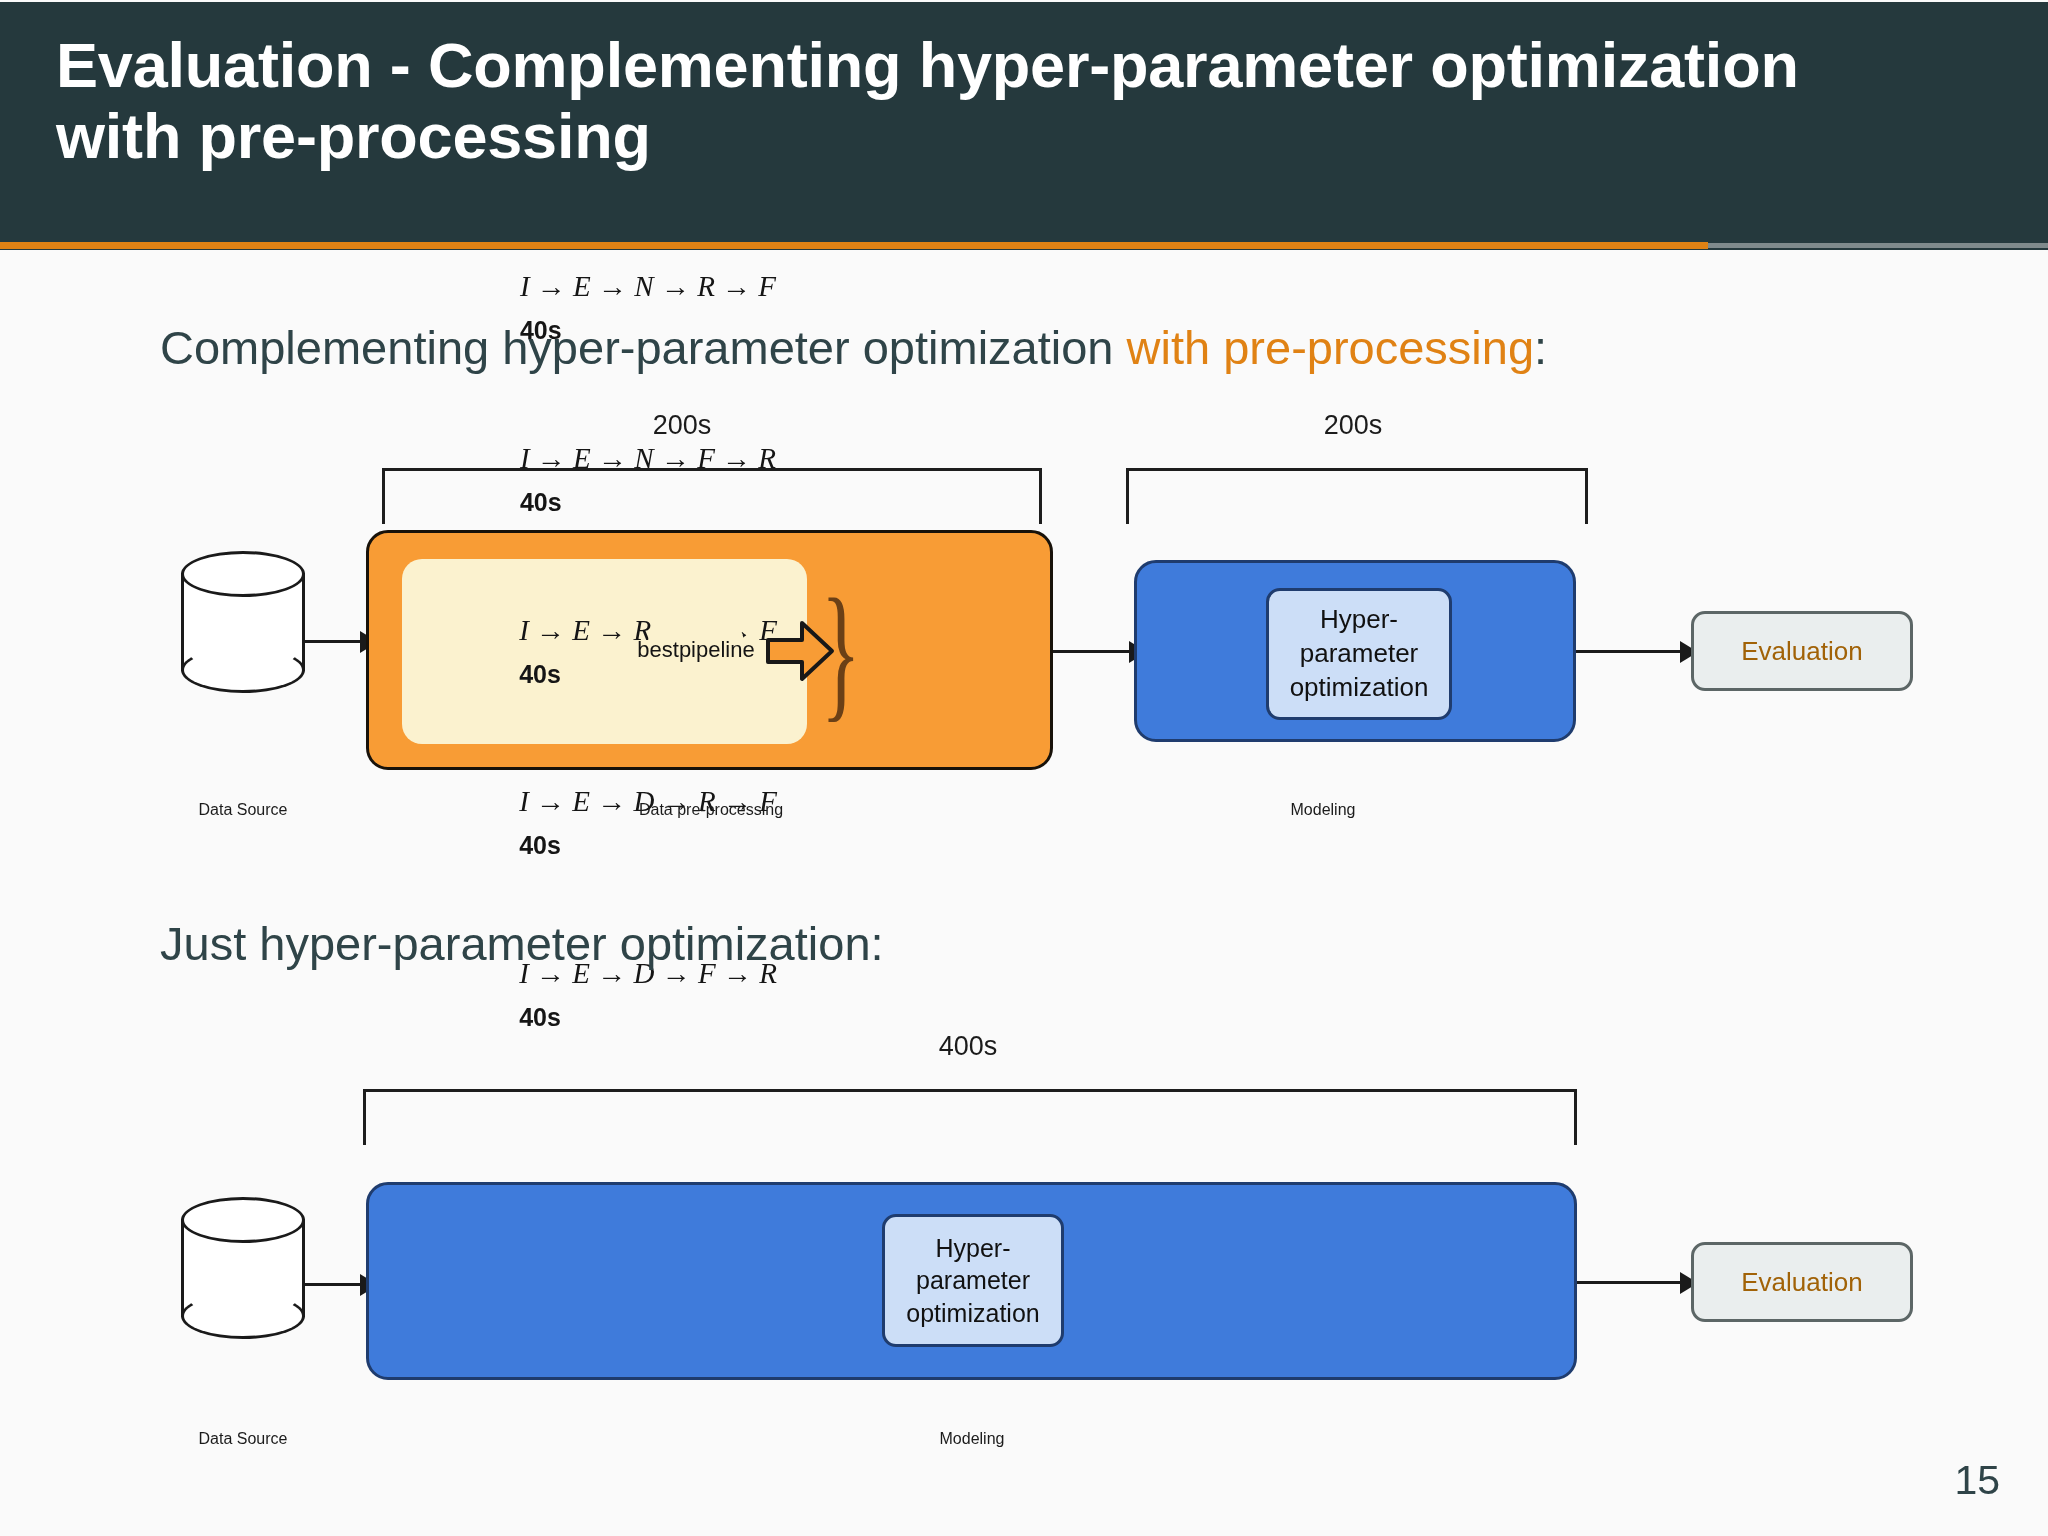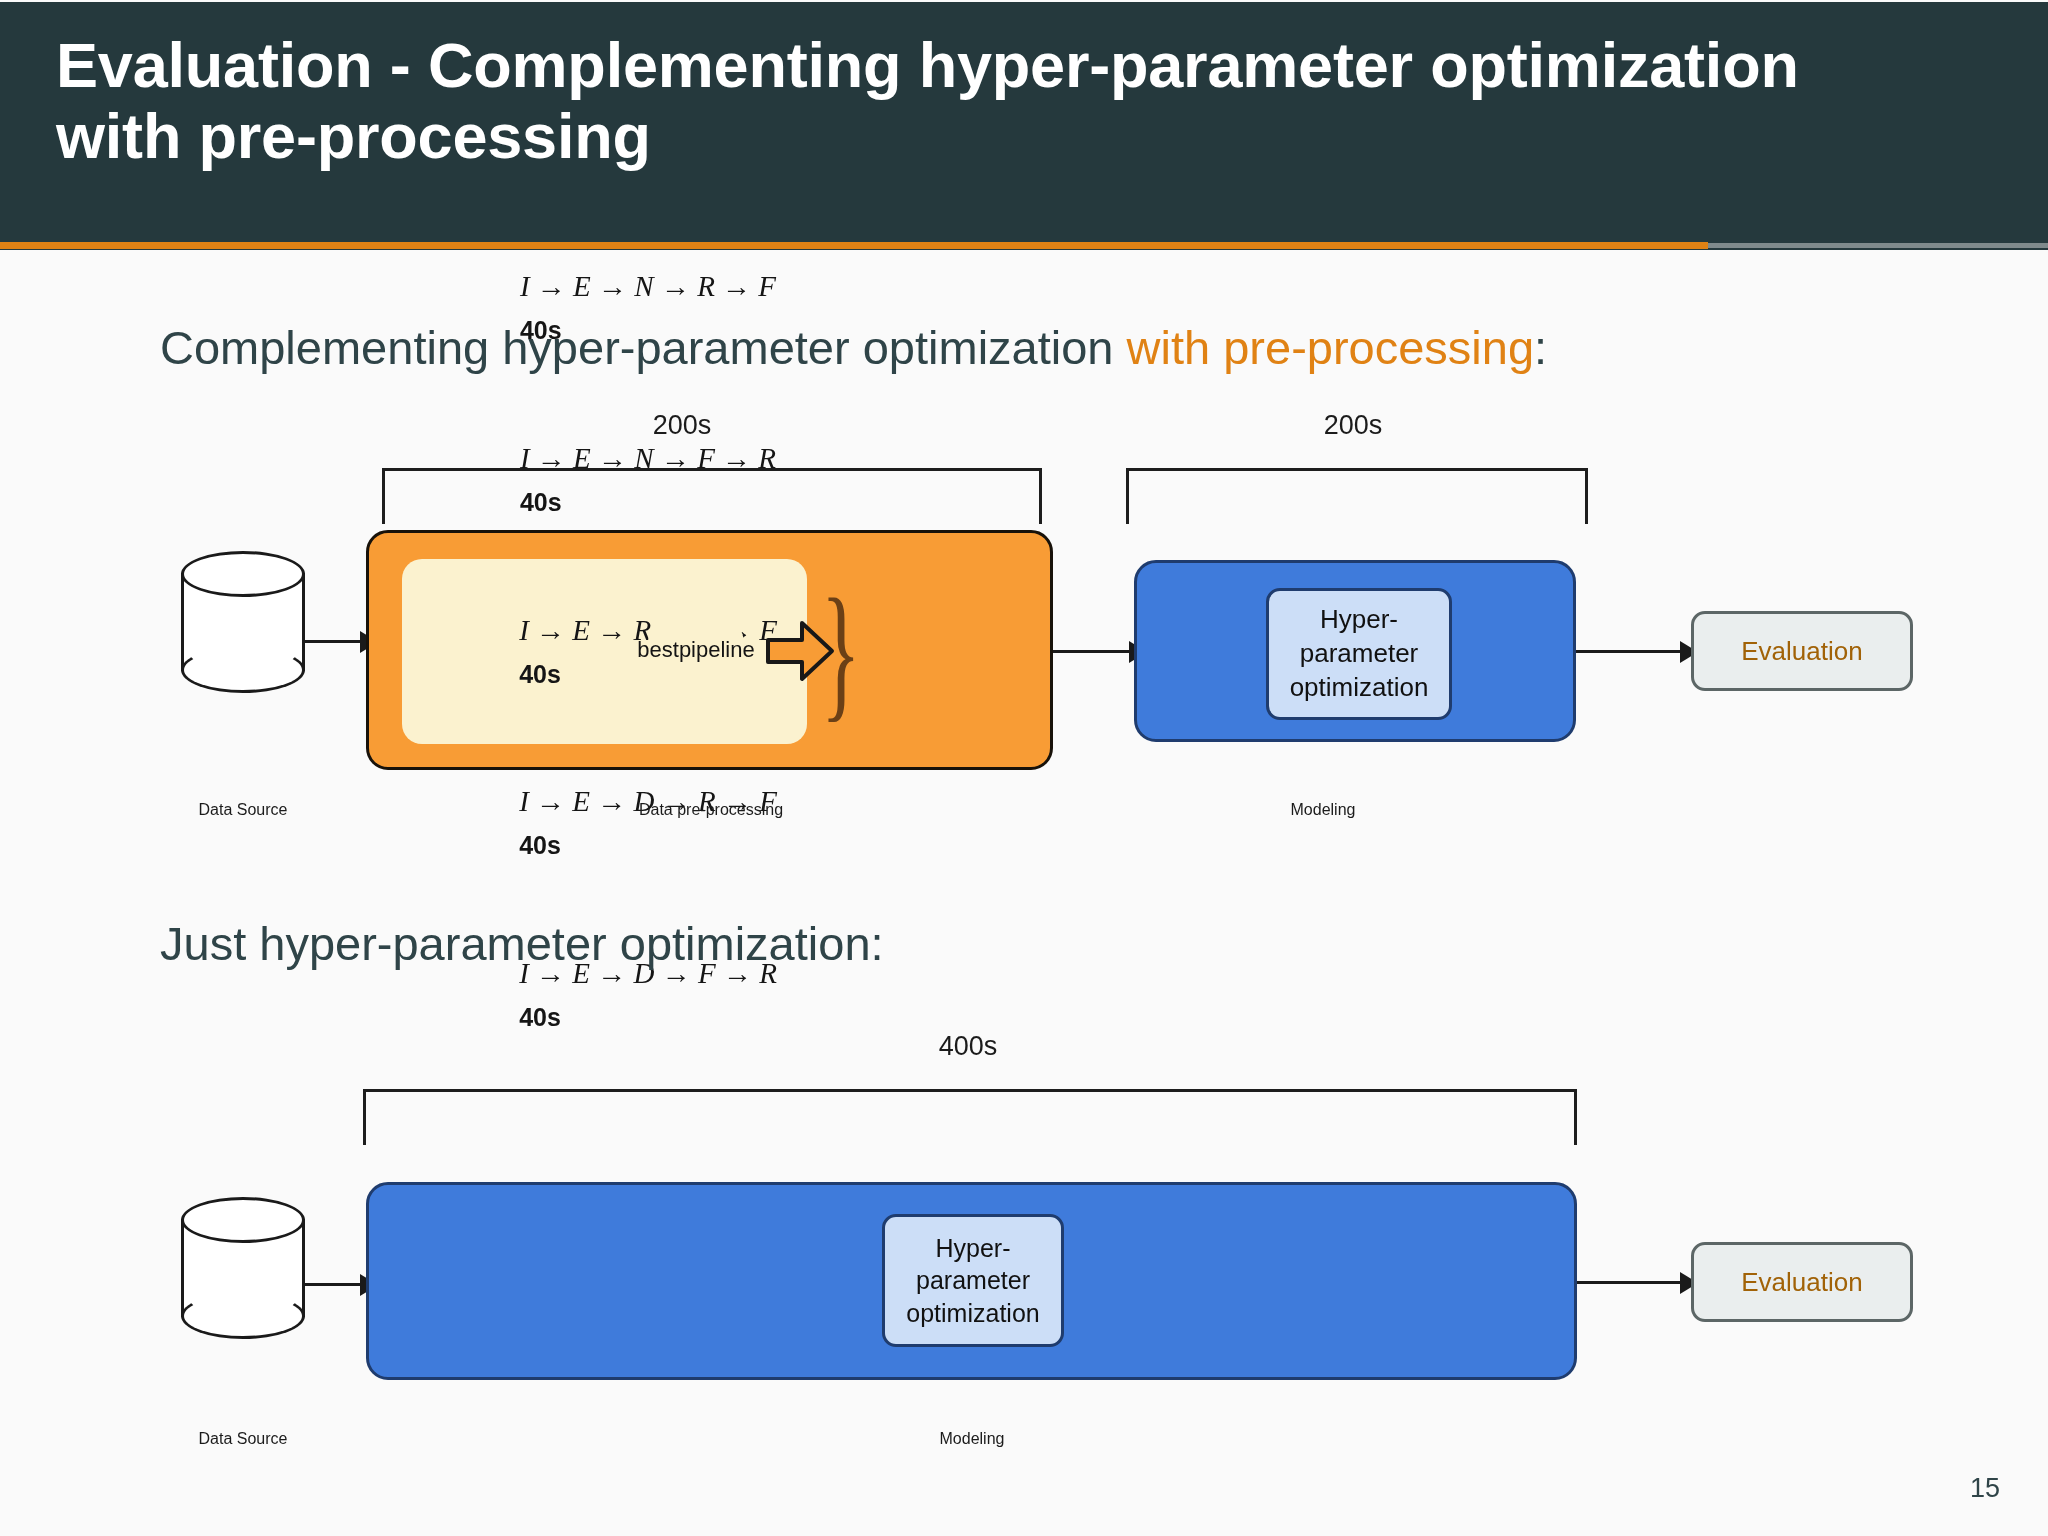--- a/index.html
+++ b/index.html
@@ -228,21 +228,21 @@
     display: flex;
     justify-content: center;
     align-items: center;
     font-family: "Liberation Sans", sans-serif;
     color: #a16207;
   }
   #page-number {
     position: absolute;
     right: 48px;
     bottom: 32px;
-    font-size: 27px;
+    font-size: 41px;
     color: #2f4448;
     font-family: "Liberation Sans", sans-serif;
   }
 </style>
 </head>
 <body>
 
 <div id="slide">
 
   <div id="header">

